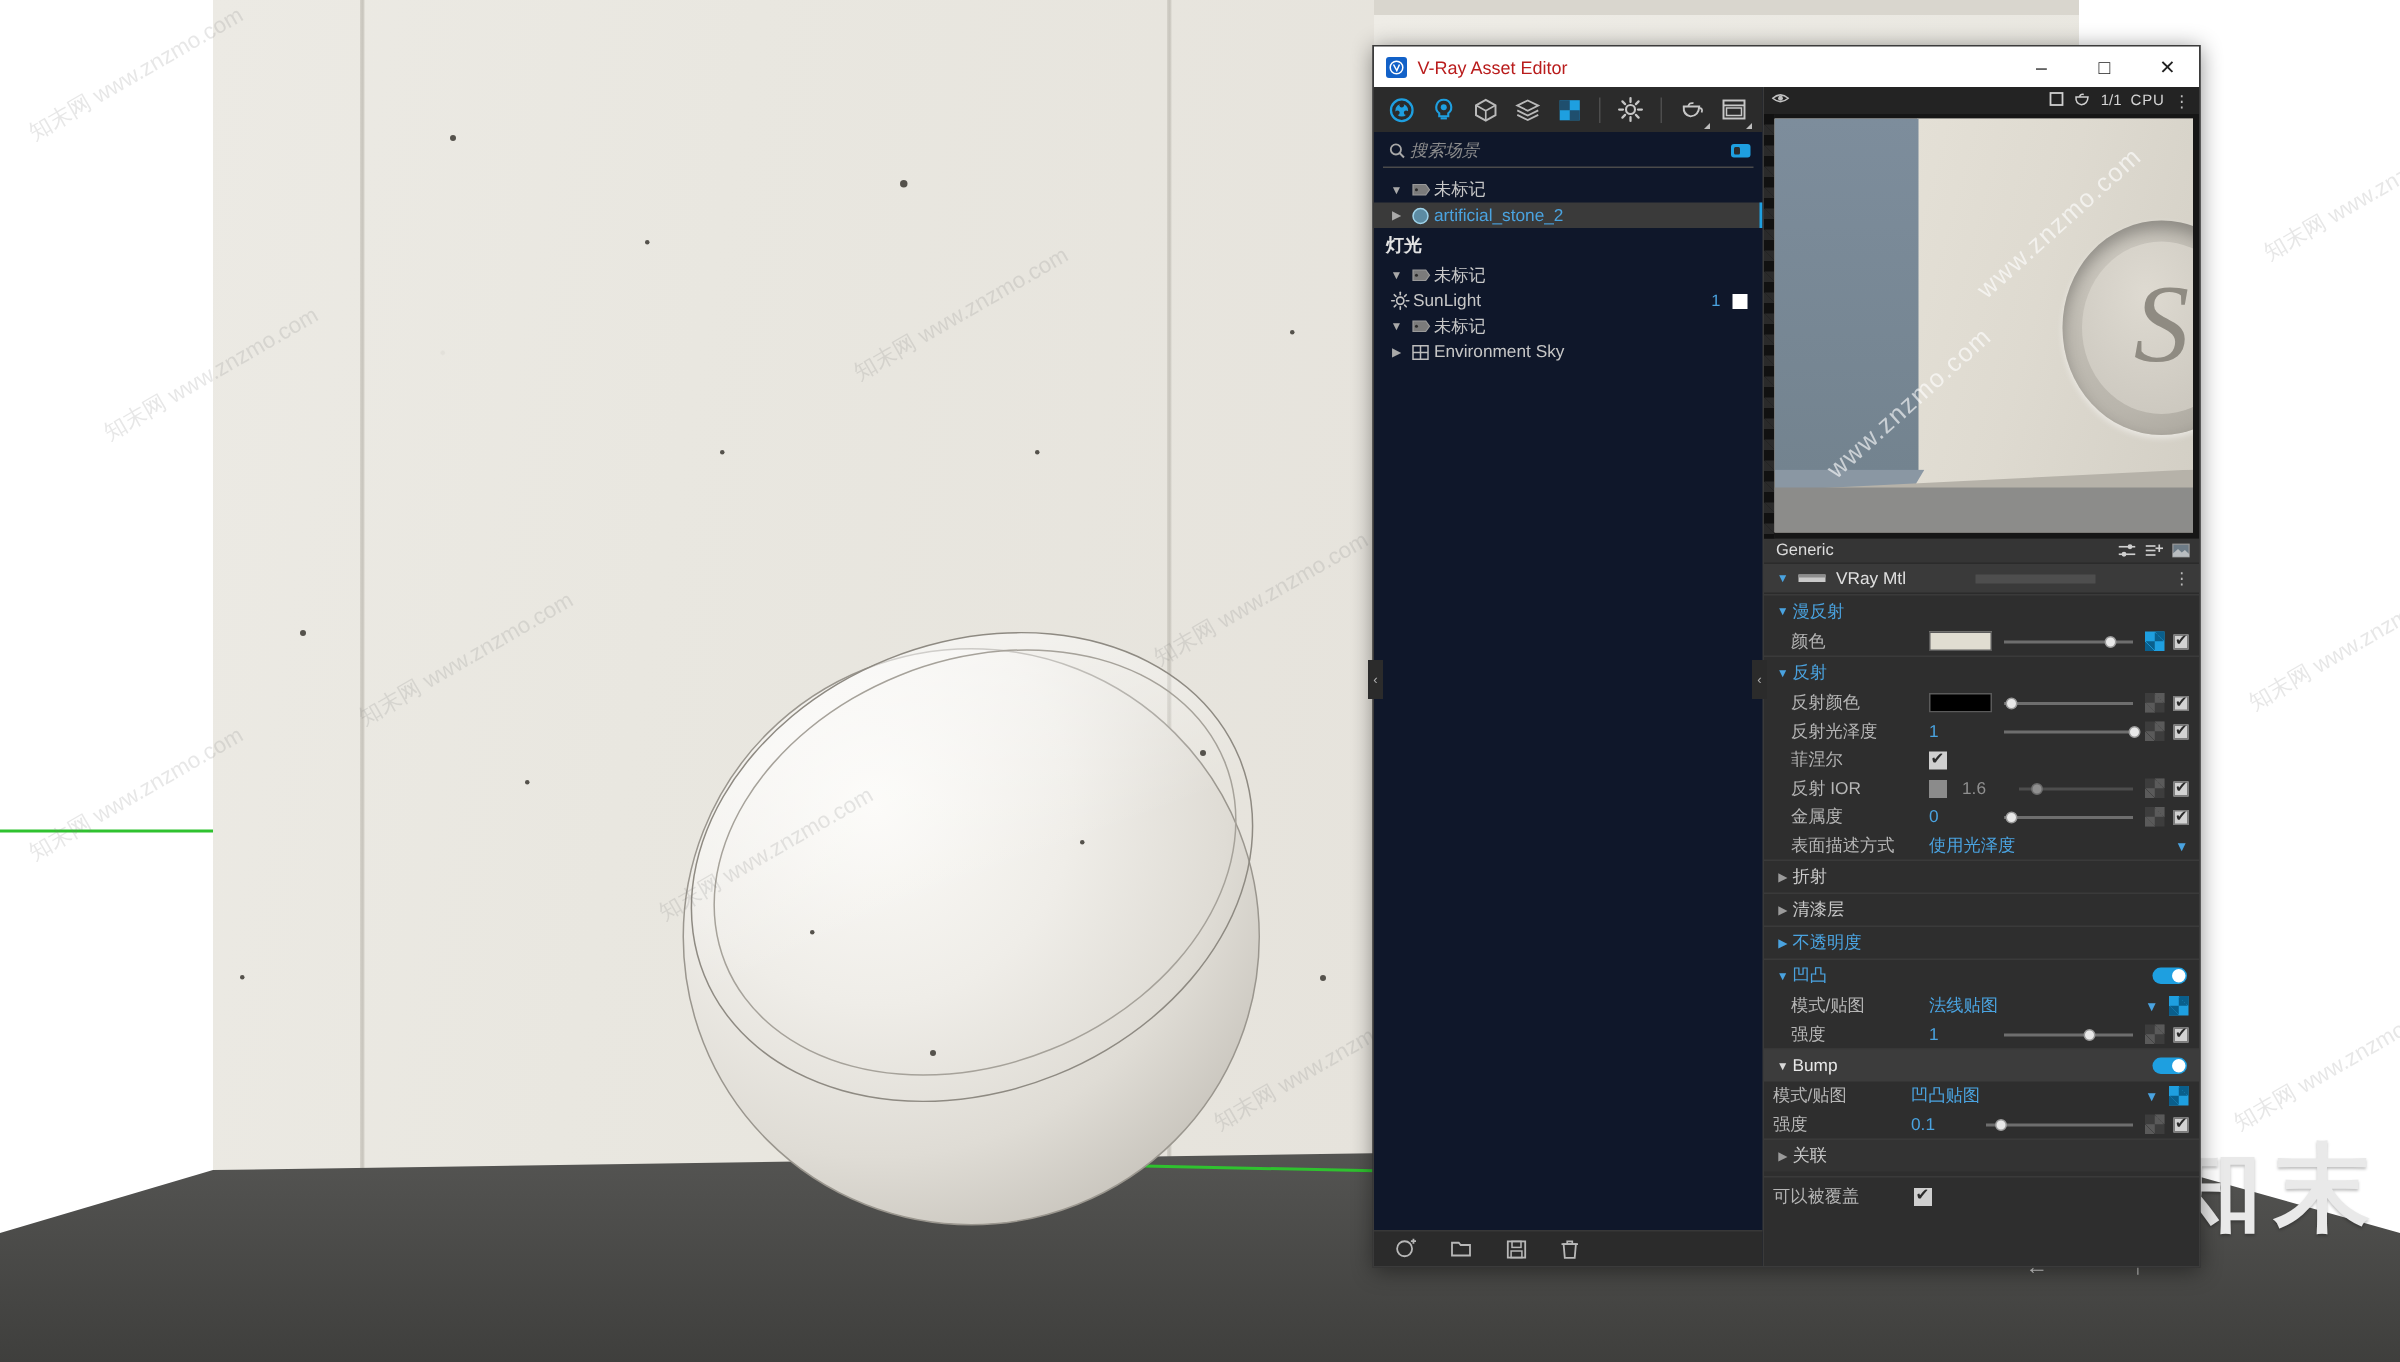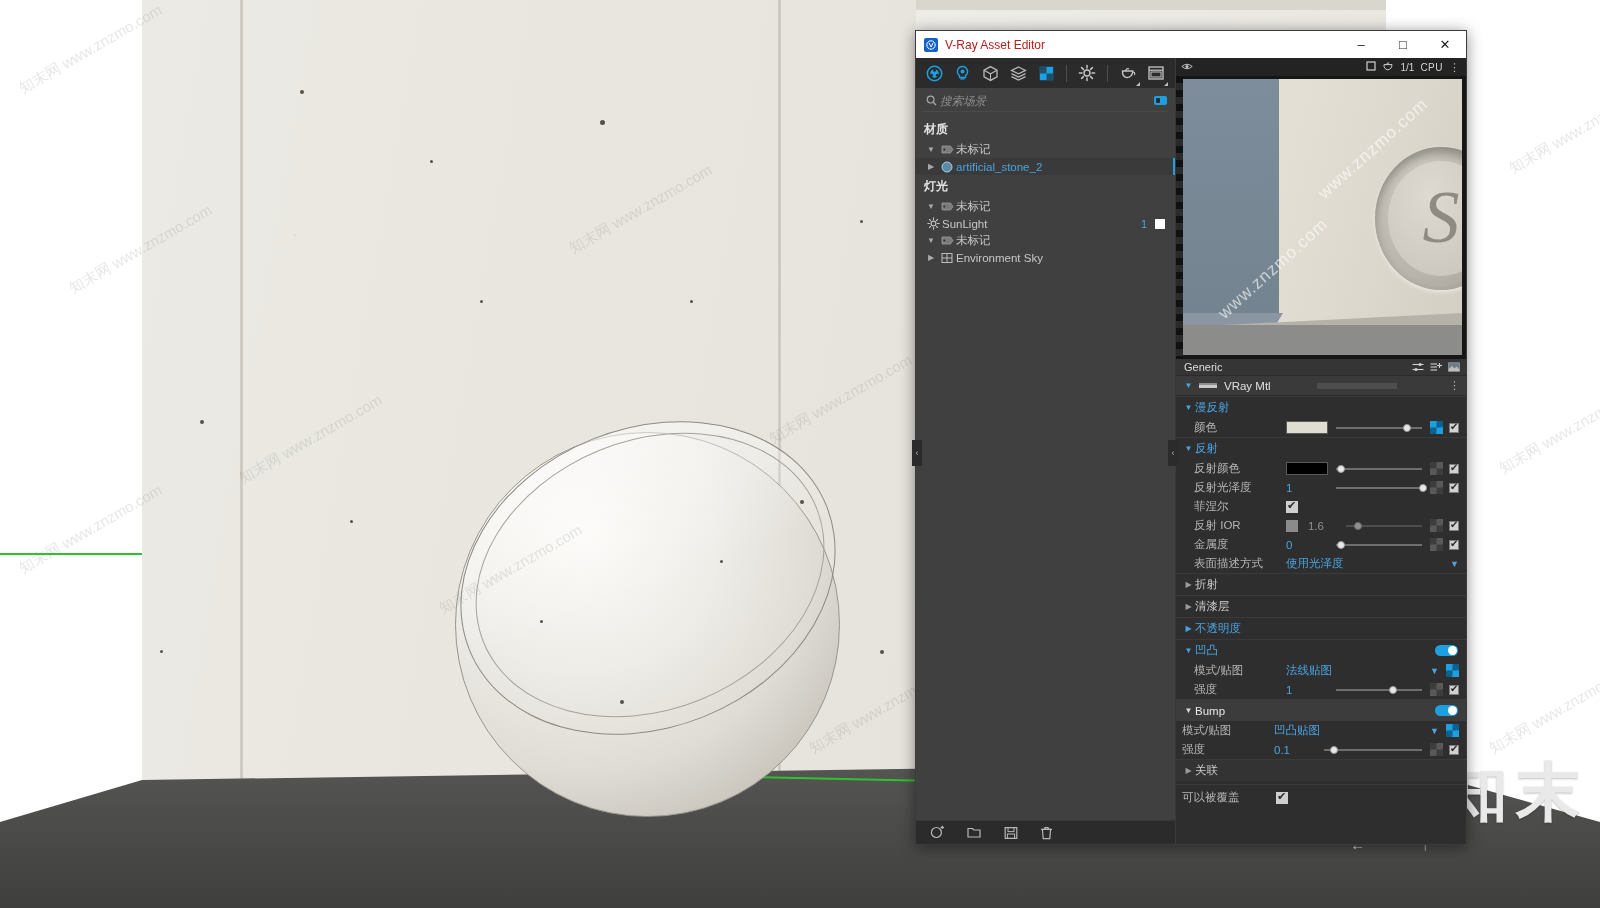--- a/index.html
+++ b/index.html
@@ -113,21 +113,21 @@
   .win-btn {
     width: 42px; height: 27px; display: flex; align-items: center;
     justify-content: center; color: #222; font-size: 13px;
   }
 
   .win-body { flex: 1; display: flex; min-height: 0; background: #2b2b2b; }
 
   
   .left-col {
     width: 260px; flex: 0 0 260px; display: flex; flex-direction: column;
-    background: #404040; border-right: 1px solid #3a3a3a;
+    background: #0f172a; border-right: 1px solid #3a3a3a;
   }
   .toolbar {
     height: 30px; display: flex; align-items: center; gap: 2px;
     padding: 0 6px; background: #2b2b2b; flex: 0 0 30px;
   }
   .tb-icon {
     width: 26px; height: 26px; display: flex; align-items: center;
     justify-content: center; position: relative;
   }
   .tb-icon svg { display: block; }
@@ -537,21 +537,20 @@
               <circle cx="4.6" cy="4.6" r="3.4" fill="none" stroke="#a8a8a8" stroke-width="1.2"></circle>
               <line x1="7.2" y1="7.2" x2="10" y2="10" stroke="#a8a8a8" stroke-width="1.3"></line>
             </svg>
           </span>
           <input class="search-input" value="" placeholder="搜索场景" style="">
           <span class="search-badge"></span>
         </div>
 
         <div class="tree">
 
-          <div class="tree-group">材质</div>
           <div class="tree-row">
             <span class="tw-arrow">▼</span>
             <span class="tw-ico">
               <svg width="13" height="9" viewBox="0 0 13 9">
                 <path d="M1 1 H9.5 L12 4.5 L9.5 8 H1 Z" fill="#7b7b7b" stroke="#9a9a9a" stroke-width=".8"></path>
                 <circle cx="3.3" cy="4.5" r="1" fill="#2b2b2b"></circle>
               </svg>
             </span>
             <span class="tree-label">未标记</span>
           </div>

